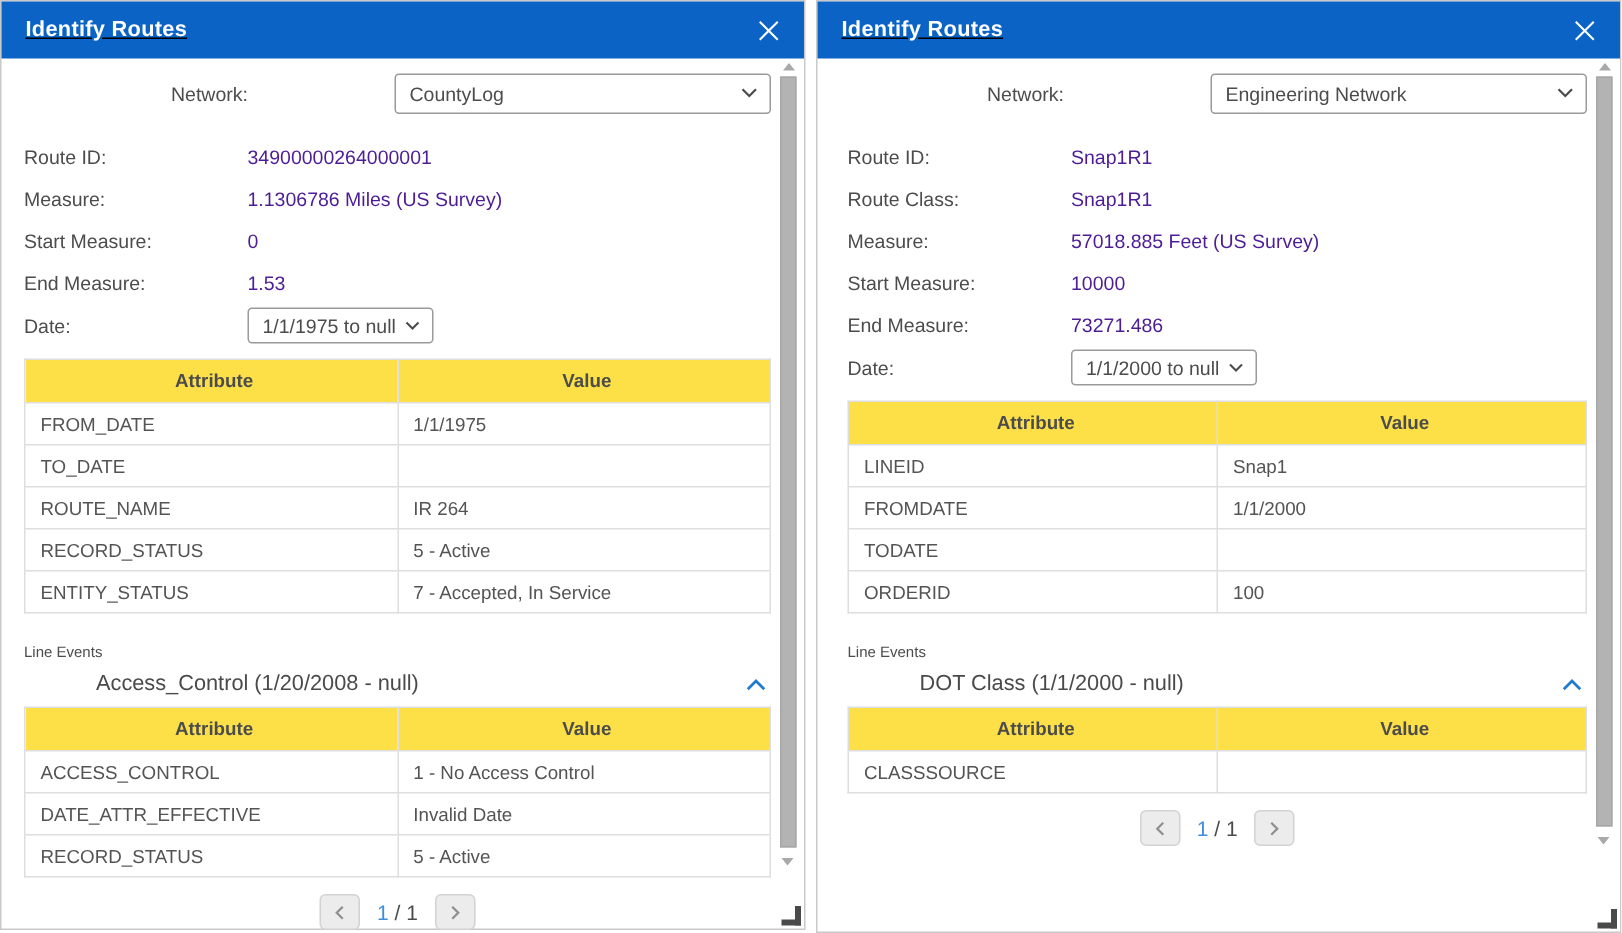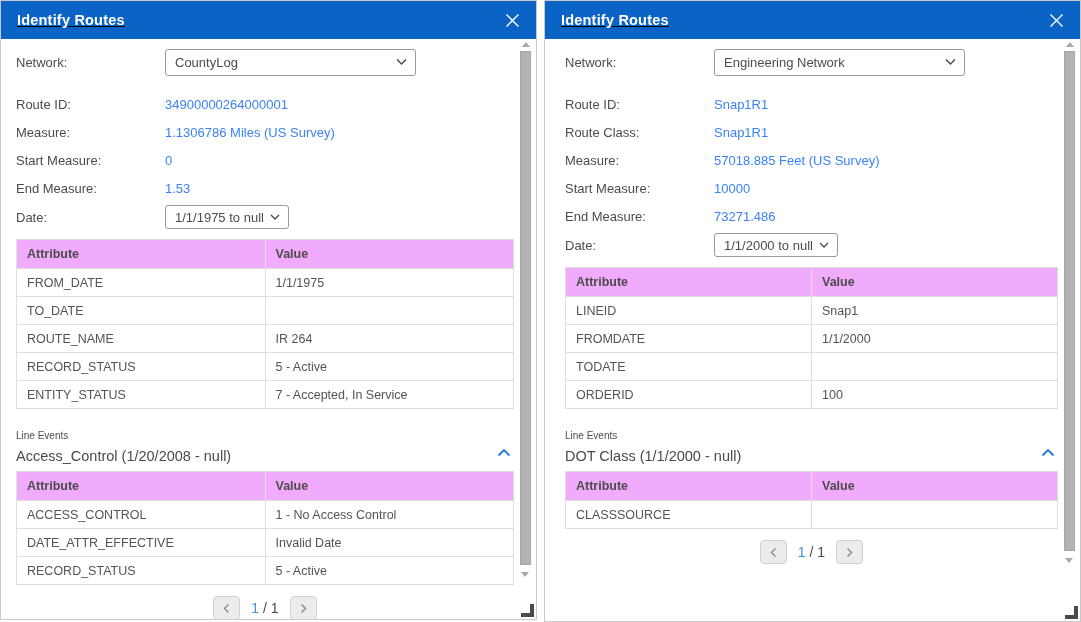--- a/index.html
+++ b/index.html
@@ -14,43 +14,43 @@
   .titlebar { height: 38px; background: #0b63c5; display: flex; align-items: center;
     padding: 0 14px 0 16px; }
   .titlebar .title { color: #fff; font-size: 14.5px; font-weight: bold; letter-spacing: .2px; flex: 1; }
   .close-btn { width: 20px; height: 20px; display: flex; align-items: center; justify-content: center; cursor: pointer; }
 
   .panel-body { position: absolute; top: 38px; left: 0; right: 0; bottom: 0; }
   .content { position: absolute; top: 0; left: 0; right: 22px; bottom: 0; padding: 10px 0 0 15px; }
   #panel-right .content { padding-left: 20px; }
 
   .field-row { display: flex; align-items: center; height: 28px; font-size: 13px; color: #4c4c4c; }
-  .field-row.select-row { height: 26px; margin-bottom: 15px; }
+  .field-row.select-row { height: 26px; margin-bottom: 15px; justify-content: flex-end; }
   .field-row.date-row { height: 24px; margin-top: 3px; }
   .flabel { width: 149px; flex: none; }
-  .fvalue { color: #3b82f6; }
+  .fvalue { color: #4c1d95; }
 
   .sel { position: relative; height: 27px; border: 1px solid #9a9a9a; border-radius: 3px;
     background: #fff; display: flex; align-items: center; padding: 0 28px 0 9px;
     font-size: 13px; color: #4c4c4c; cursor: pointer; }
   .sel.big { width: 251px; }
   .sel.small { height: 24px; padding-right: 24px; justify-content: center; }
   .sel svg { position: absolute; right: 8px; top: 50%; transform: translateY(-50%); }
 
   table.attr-table { width: 100%; border-collapse: collapse; font-size: 12.5px;
     color: #545454; table-layout: fixed; }
   .attr-table th, .attr-table td { border: 1px solid #dedede; height: 29px;
     padding: 0 6px 0 10px; text-align: left; overflow: hidden; white-space: nowrap; }
-  .attr-table th { background: #f0abfc; font-weight: 600; color: #4c4c4c; }
+  .attr-table th { background: #fde047; font-weight: 600; color: #4c4c4c; text-align: center; }
   .attr-table td { height: 28px; }
   .main-table { margin-top: 10px; }
 
   .events-label { margin-top: 21px; font-size: 10px; color: #4c4c4c; }
-  .section-header { display: flex; align-items: flex-start; margin-top: 7px; font-size: 14.5px;
-    color: #4a4a4a; }
+  .section-header { display: flex; align-items: center; margin-top: 7px; font-size: 14.5px;
+    color: #4a4a4a; margin-left: 48px; }
   .section-header .chev-btn { margin-left: auto; margin-right: 3px; cursor: pointer;
     display: flex; align-items: center; }
   .events-table { margin-top: 7px; }
 
   .pagination { display: flex; justify-content: center; align-items: center; gap: 11px;
     margin-top: 11px; }
   .pg-btn { width: 27px; height: 24px; background: #ececec; border: 1px solid #d2d2d2;
     border-radius: 4px; display: flex; align-items: center; justify-content: center; cursor: pointer; }
   .page-label { font-size: 14px; color: #4a4a4a; }
   .page-cur { color: #3f8ede; }

